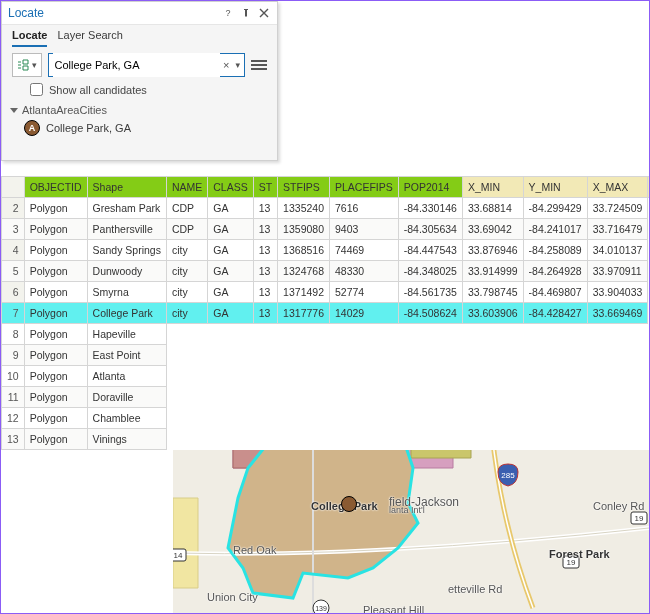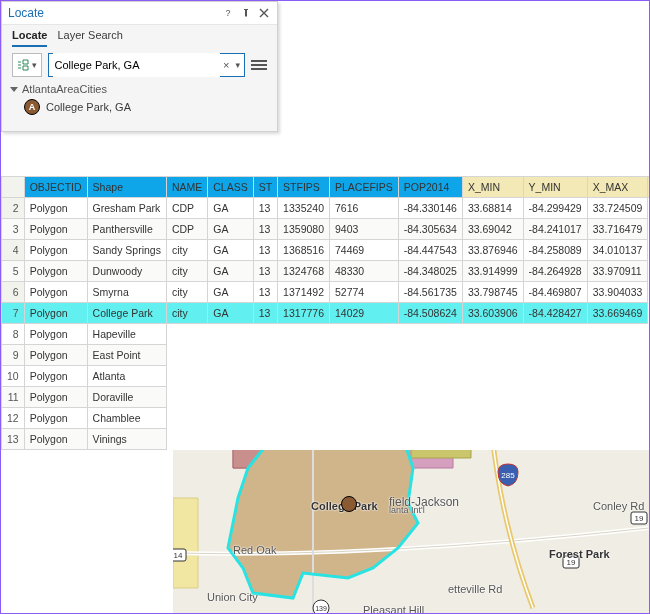--- a/index.html
+++ b/index.html
@@ -17,29 +17,29 @@
   .combo-btn{display:flex;align-items:center;border:1px solid #bbb;background:#fff;height:22px;padding:0 4px;color:#2a7;cursor:pointer}
   .combo-btn svg{width:12px;height:12px}
   .dd{color:#555;margin-left:3px;font-size:9px}
   .search-wrap{flex:1;display:flex;align-items:center;border:1px solid #1a6fb4;background:#fff;height:22px;padding:0 4px}
   .search-wrap input{flex:1;border:none;outline:none;font:inherit;height:100%}
   .clear-x{color:#555;cursor:pointer;padding:0 3px}
   .hamburger{display:flex;flex-direction:column;justify-content:center;gap:2px;width:16px;height:16px;cursor:pointer}
   .hamburger span{display:block;height:2px;background:#555}
   .show{display:flex;align-items:center;gap:6px;padding:0 10px 8px 28px;color:#444}
   .show input[type=checkbox]{margin:0}
-  .res{padding:0 8px 16px 8px}
+  .res{padding:0 8px 24px 8px}
   .res-hdr{display:flex;align-items:center;gap:4px;color:#555;cursor:pointer}
   .caret{display:inline-block;width:0;height:0;border-left:4px solid transparent;border-right:4px solid transparent;border-top:5px solid #666}
   .res-item{display:flex;align-items:center;gap:6px;padding:4px 0 0 14px}
   .pin{width:14px;height:14px;border-radius:50%;background:#8a5a32;border:1.5px solid #000;display:flex;align-items:center;justify-content:center;font-size:9px;font-weight:bold;color:#fff}
   
   table.attr{position:absolute;left:0;top:175px;border-collapse:collapse;background:#fff;z-index:10;font-size:10.5px}
   table.attr th,table.attr td{border:1px solid #d5d5d5;padding:2px 5px;height:16px;white-space:nowrap}
-  table.attr th{background:#0ea5e9;font-weight:400;text-align:left;color:#333}
+  table.attr th{background:#84cc16;font-weight:400;text-align:left;color:#333}
   table.attr th.extra{background:#f2e9b6}
   table.attr td{color:#333}
   table.attr .num{text-align:left}
   table.attr .rowh{background:#f3f3ed;text-align:right;width:20px;color:#555}
   table.attr tr.trunc td{background:#fff;}
   table.attr tr.sel td{background:#61f0ef}
   table.attr tr.sel td.rowh{background:#61f0ef}
   table.attr tr:nth-child(even):not(.sel) td{background:#fafaf9}
   
   .map{position:absolute;left:172px;top:267px;width:476px;height:347px;background:#f1efe7;z-index:5}
@@ -86,20 +86,24 @@
       <input type="text" value="College Park, GA" style="">
       <span class="clear-x">×</span>
       <span class="dd">▾</span>
     </div>
     <div class="hamburger">
           <span></span>
           <span></span>
           <span></span>
         </div>
   </div>
+  <div class="show">
+    <input type="checkbox" style="">
+    <span>Show all candidates</span>
+  </div>
   <div class="res">
     <div class="res-hdr">
       <span class="caret"></span>
       <span>AtlantaAreaCities</span>
     </div>
     <div class="res-item">
       <span class="pin">A</span>
       <span>College Park, GA</span>
     </div>
   </div>

